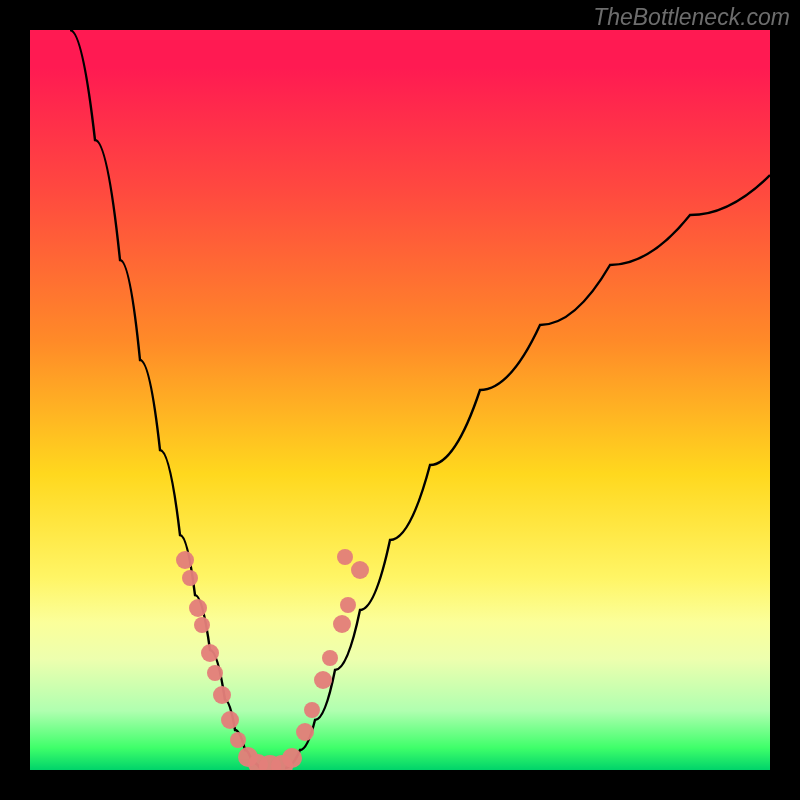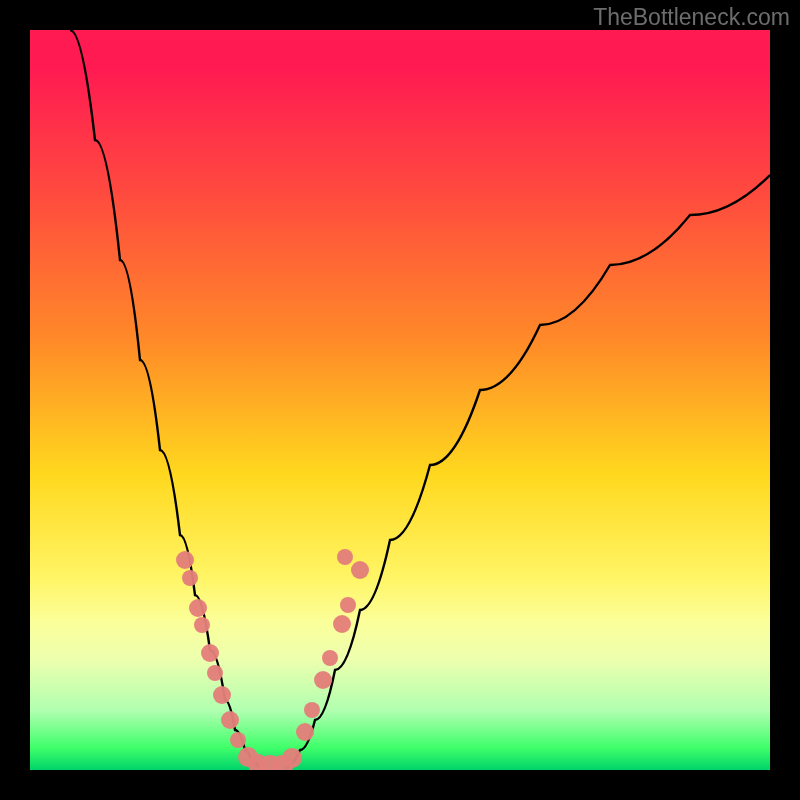--- a/index.html
+++ b/index.html
@@ -11,20 +11,21 @@
     font-family: Arial, Helvetica, sans-serif;
     overflow: hidden;
   }
   .frame {
     position: absolute;
     left: 0;
     top: 0;
     width: 800px;
     height: 800px;
     background: #000;
+    font-style: italic;
   }
   .plot {
     position: absolute;
     left: 30px;
     top: 30px;
     width: 740px;
     height: 740px;
     overflow: hidden;
   }
   .gradient {

